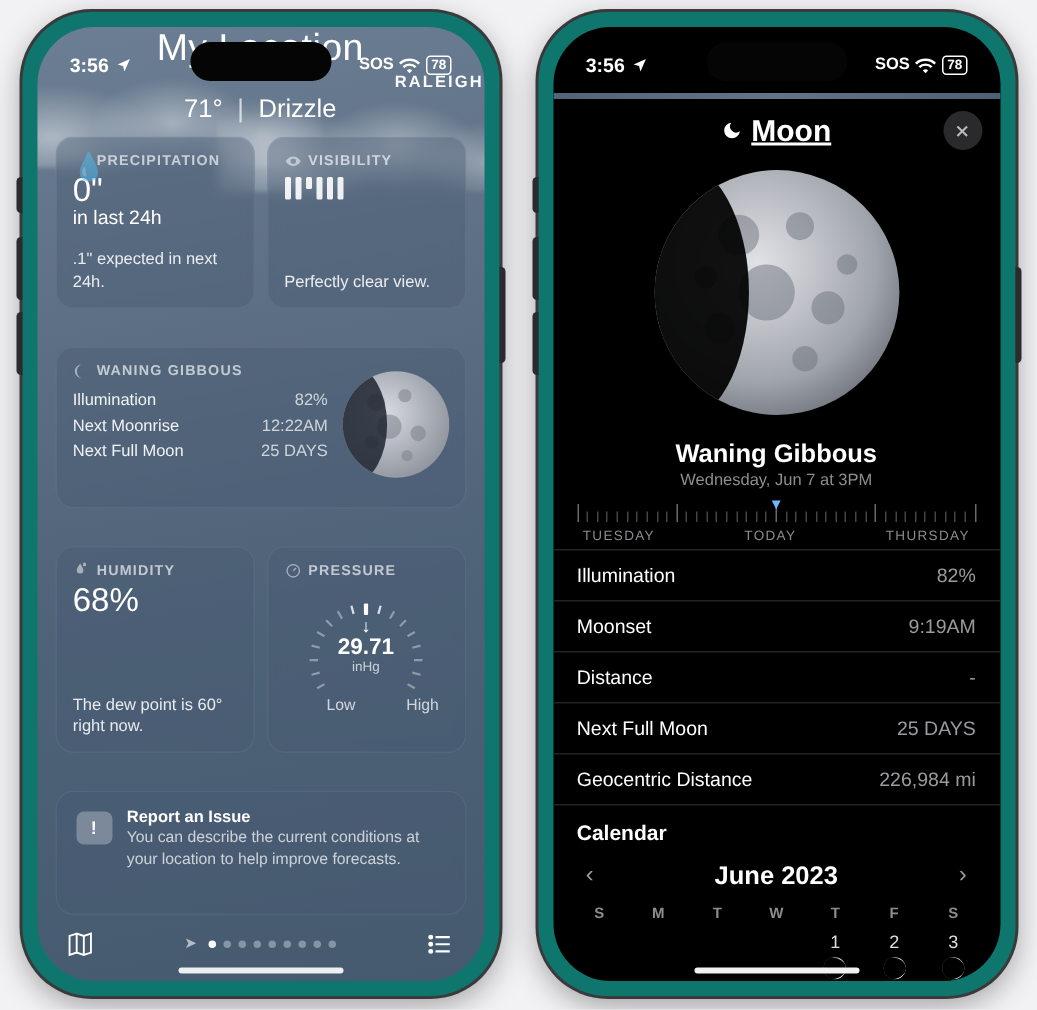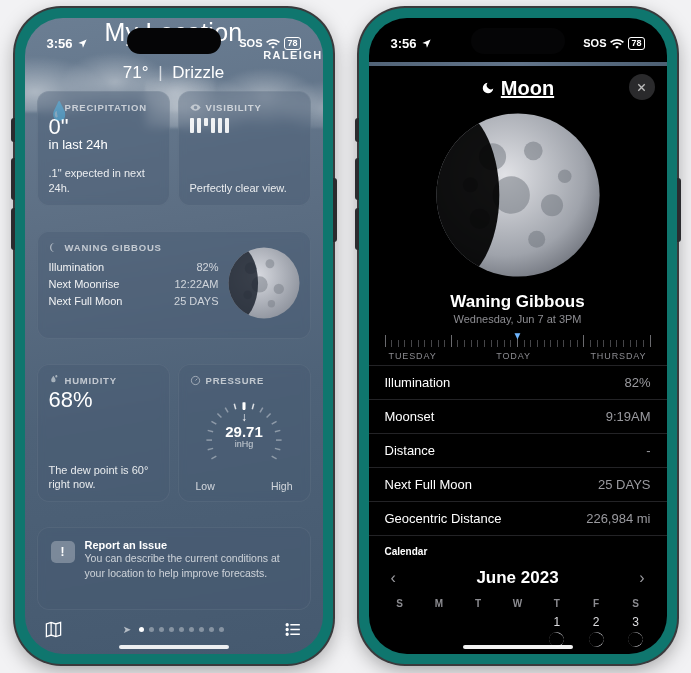--- a/index.html
+++ b/index.html
@@ -104,21 +104,21 @@
   .m-row .lbl{color:rgba(255,255,255,.92);}
   .m-row .val{color:rgba(255,255,255,.72);font-variant:small-caps;}
   .moon-thumb{width:74px;height:74px;align-self:center;margin-right:-2px;margin-top:-6px;}
   .humid-card{height:138px;}
   .press-card{height:138px;position:relative;align-items:center;}
   .gauge{width:94px;height:70px;position:relative;margin-top:2px;}
   .gauge svg{position:absolute;top:0;left:0;}
   .gauge-center{position:absolute;inset:0;display:flex;flex-direction:column;align-items:center;justify-content:center;padding-top:8px;}
   .p-val{font-size:15px;font-weight:700;}
   .p-unit{font-size:9px;color:rgba(255,255,255,.7);margin-top:-1px;}
-  .p-range{display:flex;justify-content:space-between;width:100%;font-size:10.5px;color:rgba(255,255,255,.75);margin-top:19px;padding:0 6px;}
+  .p-range{display:flex;justify-content:flex-end;width:100%;font-size:10.5px;color:rgba(255,255,255,.75);margin-top:3px;padding:0 6px;gap:34px;}
   .drop-icon{font-size:18px;line-height:1;}
   .report{display:flex;gap:10px;align-items:flex-start;padding:2px 2px 3px;}
   .warn{width:24px;height:22px;background:rgba(255,255,255,.28);border-radius:5px;display:flex;align-items:center;justify-content:center;font-weight:800;font-size:12px;margin-top:2px;flex-shrink:0;}
   .r-text .r-title{font-size:11px;font-weight:600;}
   .r-text .r-sub{font-size:10.5px;color:rgba(255,255,255,.72);line-height:1.35;}
   .footer{height:44px;display:flex;align-items:center;justify-content:space-between;padding:0 18px 6px;position:relative;}
   .page-dots{display:flex;gap:5px;align-items:center;}
   .page-dots .d{width:5px;height:5px;border-radius:50%;background:rgba(255,255,255,.35);}
   .page-dots .d.active{background:#fff;}
   .page-dots .pin{font-size:10px;color:rgba(255,255,255,.6);margin-right:3px;}
@@ -144,21 +144,21 @@
   .scrubber .tick{width:1px;background:#454548;}
   .scrubber .tick.big{height:12px;background:#6a6a6e;}
   .scrubber .tick.sm{height:7px;}
   .scrubber .marker{position:absolute;top:-3px;left:50%;transform:translateX(-50%);color:#6fb6ff;font-size:10px;}
   .scrub-labels{display:flex;justify-content:space-between;font-size:9px;letter-spacing:.9px;color:#8b8b90;margin-top:4px;padding:0 4px;}
   .stats{margin-top:6px;border-top:1px solid #232326;}
   .stat-row{display:flex;justify-content:space-between;align-items:center;padding:9px 16px;border-bottom:1px solid #232326;font-size:13px;}
   .stat-row .sl{color:#fff;}
   .stat-row .sv{color:#9a9a9f;}
   .cal-sec{padding:10px 16px 0;}
-  .cal-h{font-size:10px;font-weight:600;margin-bottom:8px;}
+  .cal-h{font-size:14px;font-weight:600;margin-bottom:8px;}
   .cal-nav{display:flex;align-items:center;justify-content:space-between;height:26px;}
   .cal-month{font-size:17px;font-weight:600;}
   .chev{color:#9b9ba0;font-size:16px;padding:0 6px;}
   .dow{display:flex;justify-content:space-between;margin-top:7px;font-size:10px;color:#8c8c91;font-weight:600;}
   .dow span{width:30px;text-align:center;}
   .days{display:flex;justify-content:space-between;margin-top:6px;}
   .day{width:30px;display:flex;flex-direction:column;align-items:center;gap:3px;}
   .day .n{font-size:12px;color:#dedee1;}
   .day .moon-dot{width:15px;height:15px;border-radius:50%;position:relative;overflow:hidden;}
   .day .moon-dot::before{content:"";position:absolute;inset:0;border-radius:50%;background:#cfcfd4;}

